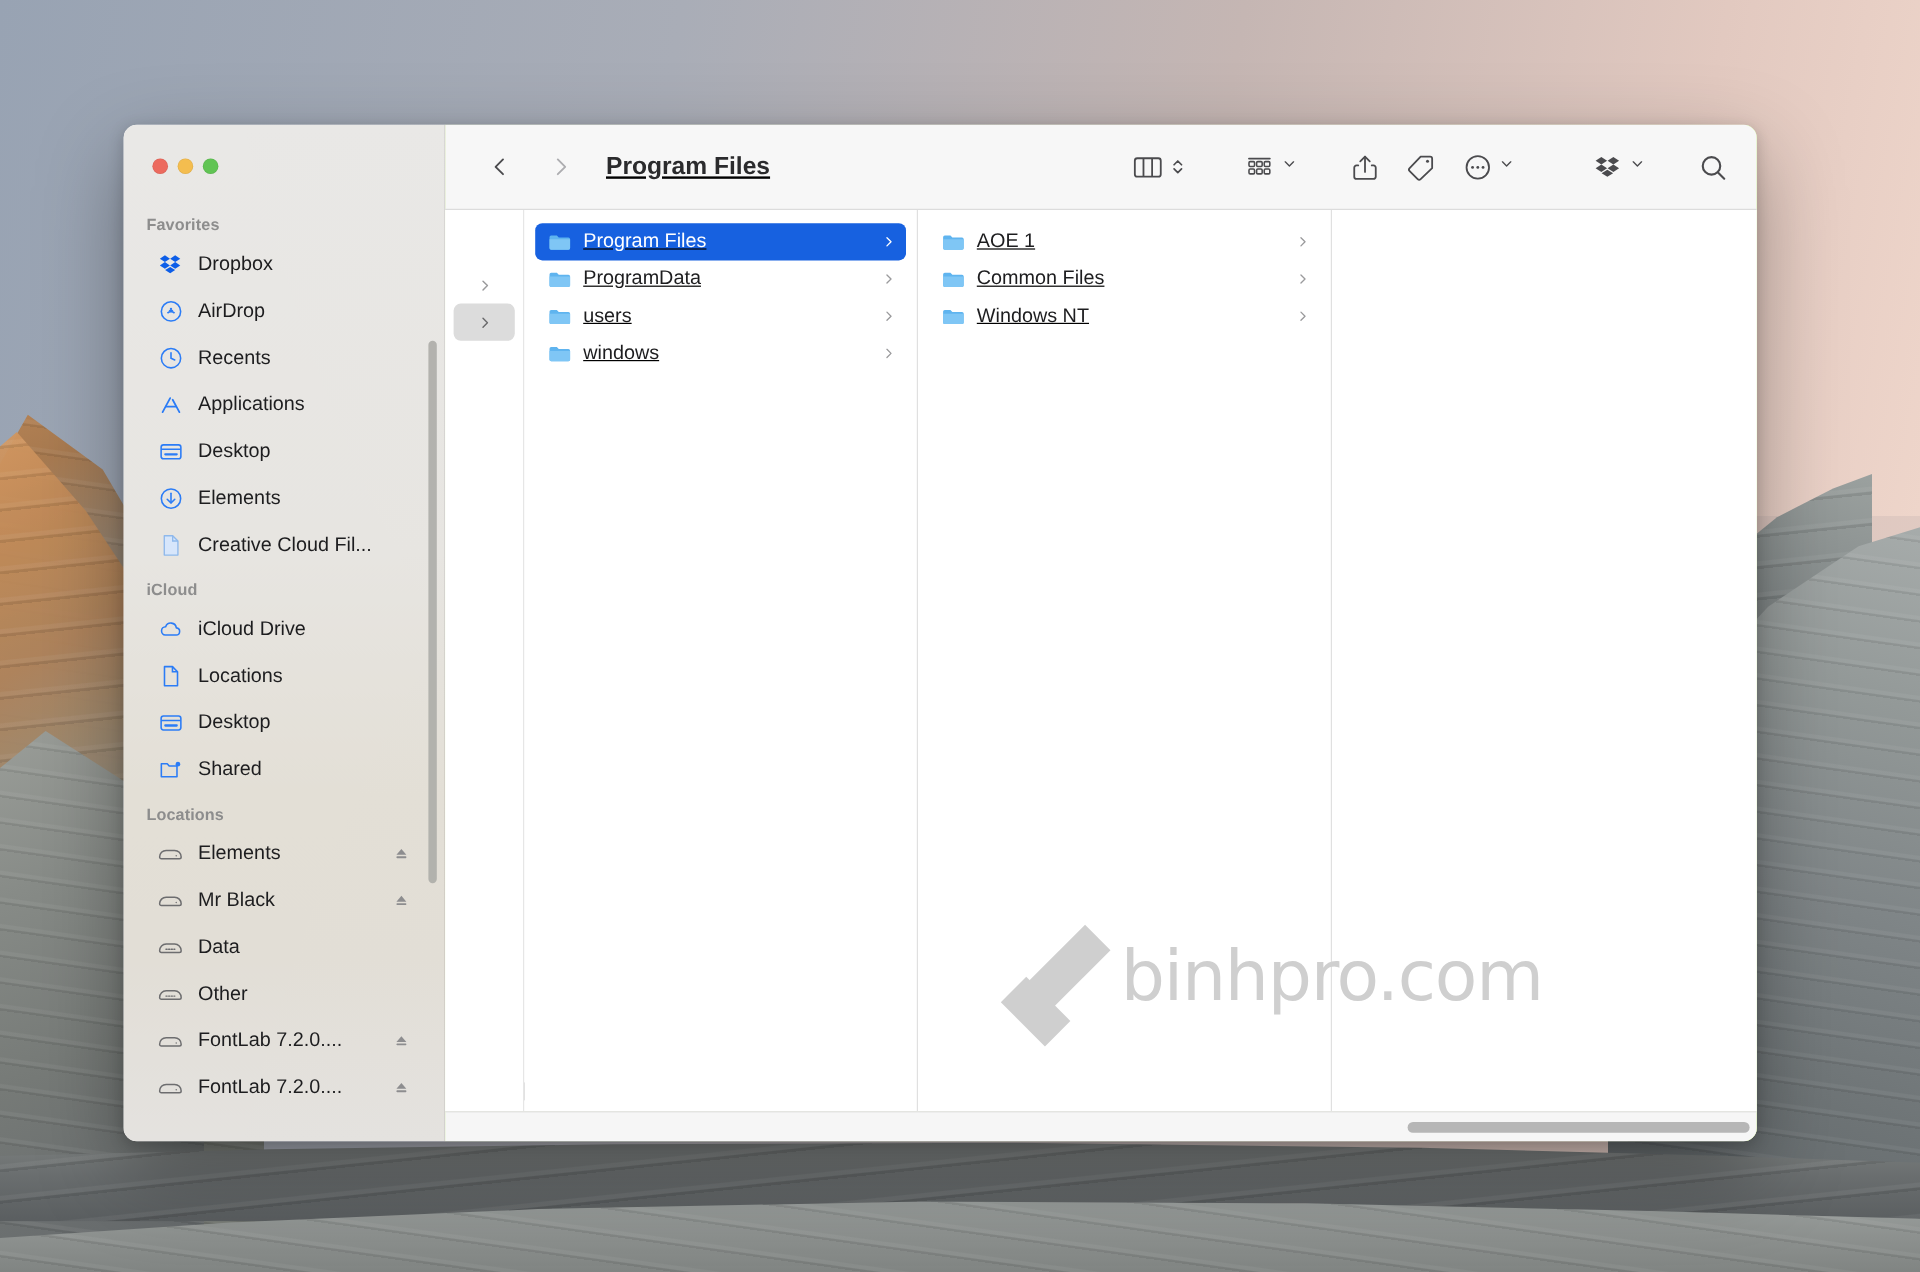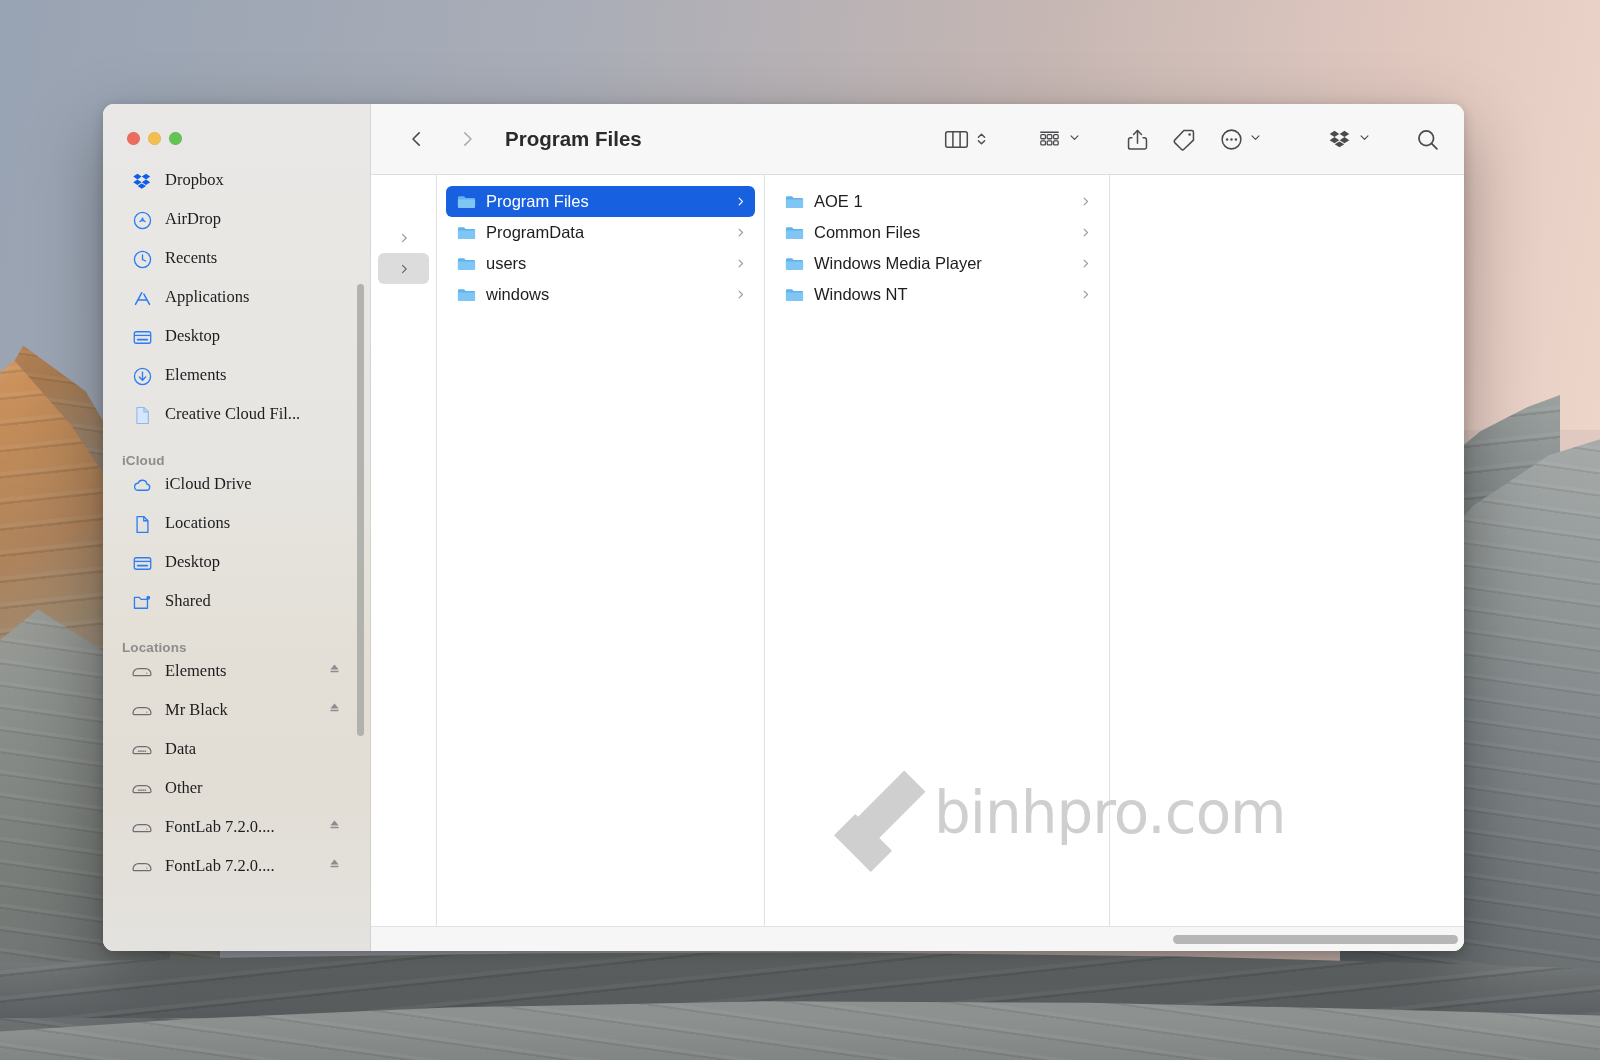--- a/index.html
+++ b/index.html
@@ -101,40 +101,40 @@
 
   #sb-scroll {
     position:absolute; left:0; top:66px; right:0; bottom:0;
     overflow:hidden; padding-right:4px;
   }
   .sb-group-title {
     font-size:13.5px; font-weight:700; color:#8d8d8d;
     padding:10px 0 6px 19px; letter-spacing:.1px;
   }
   .sb-item {
-    display:flex; align-items:flex-start; height:39px; padding:0 14px 0 19px;
-    border-radius:6px; margin:0 9px; cursor:default;font-family:Liberation Serif, serif;
+    display:flex; align-items:center; height:39px; padding:0 14px 0 19px;
+    border-radius:6px; margin:0 9px; cursor:default;
   }
   .sb-icon {
     width:22px; height:22px; flex:0 0 22px; margin-right:12px;
     display:flex; align-items:center; justify-content:center;
   }
   .sb-label {
     font-size:16.5px; color:#1d1d1f; white-space:nowrap;
     overflow:hidden; text-overflow:clip; flex:1;
   }
   .sb-eject { width:18px; flex:0 0 18px; display:flex; justify-content:center; }
 
   #sb-scrollbar {
     position:absolute; right:6px; top:180px; width:7px; height:452px;
     background:#aeaea9; border-radius:4px; opacity:.92;
   }
 
   
-  #rightpane { flex:1; display:flex; flex-direction:column; min-width:0; background:#bef264; }
+  #rightpane { flex:1; display:flex; flex-direction:column; min-width:0; background:#bef264;text-decoration:underline; }
 
   #toolbar {
     height:71px; flex:0 0 71px; display:flex; align-items:center;
     background:#f7f7f7; border-bottom:1px solid #dcdcdc;
     padding:0 24px 0 26px;
   }
   .tb-btn {
     display:flex; align-items:center; justify-content:center;
     height:40px; border-radius:6px; cursor:default; color:#5b5b5e;
   }
@@ -250,20 +250,21 @@
   <div id="sidebar">
 
     <div id="traffic">
       <span class="light red"></span>
       <span class="light yellow"></span>
       <span class="light green"></span>
     </div>
 
     <div id="sb-scroll">
 
+      <div class="sb-group-title">Favorites</div>
 
       <div class="sb-item">
         <span class="sb-icon">
           <svg width="21" height="21" viewBox="0 0 24 24">
               <g fill="#0d5ee8">
                 <path d="M6.2 3.2 1.4 6.4l4.8 3.2 4.8-3.2z"></path>
                 <path d="M16 3.2l-4.8 3.2 4.8 3.2 4.8-3.2z"></path>
                 <path d="M1.4 12.8l4.8 3.2 4.8-3.2L6.2 9.6z"></path>
                 <path d="M16 9.6l-4.8 3.2 4.8 3.2 4.8-3.2z"></path>
                 <path d="M6.4 17.1l4.8 3.1 4.8-3.1-4.8-2.9z"></path>
@@ -717,34 +718,20 @@
               </svg>
           </span>
         </div>
         <div class="row">
           <span class="row-icon">
             <svg width="21" height="21" viewBox="0 0 24 24">
                 <path d="M2.2 7.6a1.6 1.6 0 0 1 1.6-1.6h5.4l1.8 1.9h9.2a1.6 1.6 0 0 1 1.6 1.6v8.4a1.6 1.6 0 0 1-1.6 1.6H3.8a1.6 1.6 0 0 1-1.6-1.6z" fill="#5fb4ef"></path>
                 <path d="M2.2 9.6h19.6v8.3a1.6 1.6 0 0 1-1.6 1.6H3.8a1.6 1.6 0 0 1-1.6-1.6z" fill="#7fc6f5"></path>
               </svg>
           </span>
-          <span class="row-label">Windows Media Player</span>
-          <span class="row-chev">
-            <svg width="11" height="11" viewBox="0 0 24 24" fill="none" stroke="#9a9a9c" stroke-width="2.4" stroke-linecap="round" stroke-linejoin="round">
-                <path d="M9 4.6 16.4 12 9 19.4"></path>
-              </svg>
-          </span>
-        </div>
-        <div class="row">
-          <span class="row-icon">
-            <svg width="21" height="21" viewBox="0 0 24 24">
-                <path d="M2.2 7.6a1.6 1.6 0 0 1 1.6-1.6h5.4l1.8 1.9h9.2a1.6 1.6 0 0 1 1.6 1.6v8.4a1.6 1.6 0 0 1-1.6 1.6H3.8a1.6 1.6 0 0 1-1.6-1.6z" fill="#5fb4ef"></path>
-                <path d="M2.2 9.6h19.6v8.3a1.6 1.6 0 0 1-1.6 1.6H3.8a1.6 1.6 0 0 1-1.6-1.6z" fill="#7fc6f5"></path>
-              </svg>
-          </span>
           <span class="row-label">Windows NT</span>
           <span class="row-chev">
             <svg width="11" height="11" viewBox="0 0 24 24" fill="none" stroke="#9a9a9c" stroke-width="2.4" stroke-linecap="round" stroke-linejoin="round">
                 <path d="M9 4.6 16.4 12 9 19.4"></path>
               </svg>
           </span>
         </div>
         <div class="grip at-right">
             <span></span>
             <span></span>

